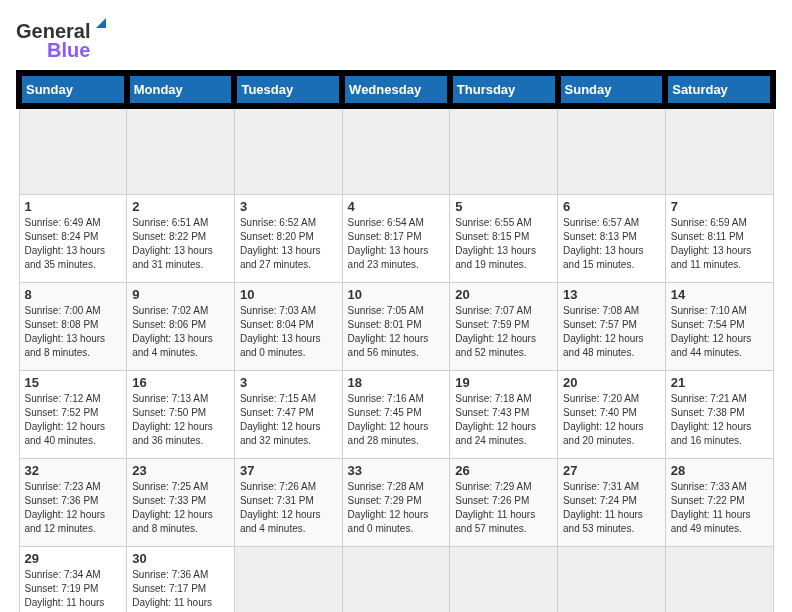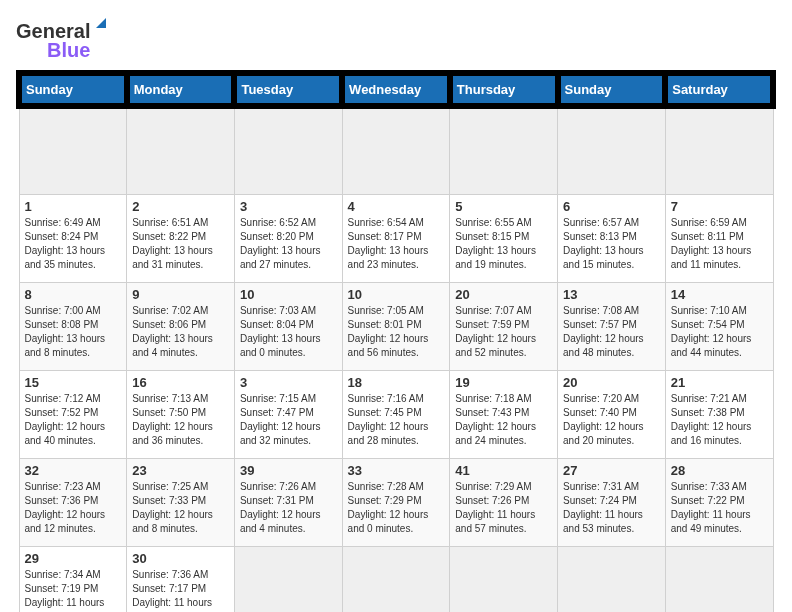--- a/index.html
+++ b/index.html
@@ -138,23 +138,23 @@
         <td><span class="day-num">16</span><span class="cell-text">Sunrise: 7:13 AM<br>Sunset: 7:50 PM<br>Daylight: 12 hours<br>and 36 minutes.</span></td>
         <td><span class="day-num">3</span><span class="cell-text">Sunrise: 7:15 AM<br>Sunset: 7:47 PM<br>Daylight: 12 hours<br>and 32 minutes.</span></td>
         <td><span class="day-num">18</span><span class="cell-text">Sunrise: 7:16 AM<br>Sunset: 7:45 PM<br>Daylight: 12 hours<br>and 28 minutes.</span></td>
         <td><span class="day-num">19</span><span class="cell-text">Sunrise: 7:18 AM<br>Sunset: 7:43 PM<br>Daylight: 12 hours<br>and 24 minutes.</span></td>
         <td><span class="day-num">20</span><span class="cell-text">Sunrise: 7:20 AM<br>Sunset: 7:40 PM<br>Daylight: 12 hours<br>and 20 minutes.</span></td>
         <td><span class="day-num">21</span><span class="cell-text">Sunrise: 7:21 AM<br>Sunset: 7:38 PM<br>Daylight: 12 hours<br>and 16 minutes.</span></td>
       </tr>
       <tr>
         <td><span class="day-num">32</span><span class="cell-text">Sunrise: 7:23 AM<br>Sunset: 7:36 PM<br>Daylight: 12 hours<br>and 12 minutes.</span></td>
         <td><span class="day-num">23</span><span class="cell-text">Sunrise: 7:25 AM<br>Sunset: 7:33 PM<br>Daylight: 12 hours<br>and 8 minutes.</span></td>
-        <td><span class="day-num">39</span><span class="cell-text">Sunrise: 7:26 AM<br>Sunset: 7:31 PM<br>Daylight: 12 hours<br>and 4 minutes.</span></td>
+        <td><span class="day-num">37</span><span class="cell-text">Sunrise: 7:26 AM<br>Sunset: 7:31 PM<br>Daylight: 12 hours<br>and 4 minutes.</span></td>
         <td><span class="day-num">33</span><span class="cell-text">Sunrise: 7:28 AM<br>Sunset: 7:29 PM<br>Daylight: 12 hours<br>and 0 minutes.</span></td>
-        <td><span class="day-num">41</span><span class="cell-text">Sunrise: 7:29 AM<br>Sunset: 7:26 PM<br>Daylight: 11 hours<br>and 57 minutes.</span></td>
+        <td><span class="day-num">26</span><span class="cell-text">Sunrise: 7:29 AM<br>Sunset: 7:26 PM<br>Daylight: 11 hours<br>and 57 minutes.</span></td>
         <td><span class="day-num">27</span><span class="cell-text">Sunrise: 7:31 AM<br>Sunset: 7:24 PM<br>Daylight: 11 hours<br>and 53 minutes.</span></td>
         <td><span class="day-num">28</span><span class="cell-text">Sunrise: 7:33 AM<br>Sunset: 7:22 PM<br>Daylight: 11 hours<br>and 49 minutes.</span></td>
       </tr>
       <tr>
         <td><span class="day-num">29</span><span class="cell-text">Sunrise: 7:34 AM<br>Sunset: 7:19 PM<br>Daylight: 11 hours<br>and 45 minutes.</span></td>
         <td><span class="day-num">30</span><span class="cell-text">Sunrise: 7:36 AM<br>Sunset: 7:17 PM<br>Daylight: 11 hours<br>and 41 minutes.</span></td>
         <td class="empty" style="background: rgb(239, 239, 239);"></td>
         <td class="empty" style="background: rgb(239, 239, 239);"></td>
         <td class="empty" style="background: rgb(239, 239, 239);"></td>
         <td class="empty" style="background: rgb(239, 239, 239);"></td>

